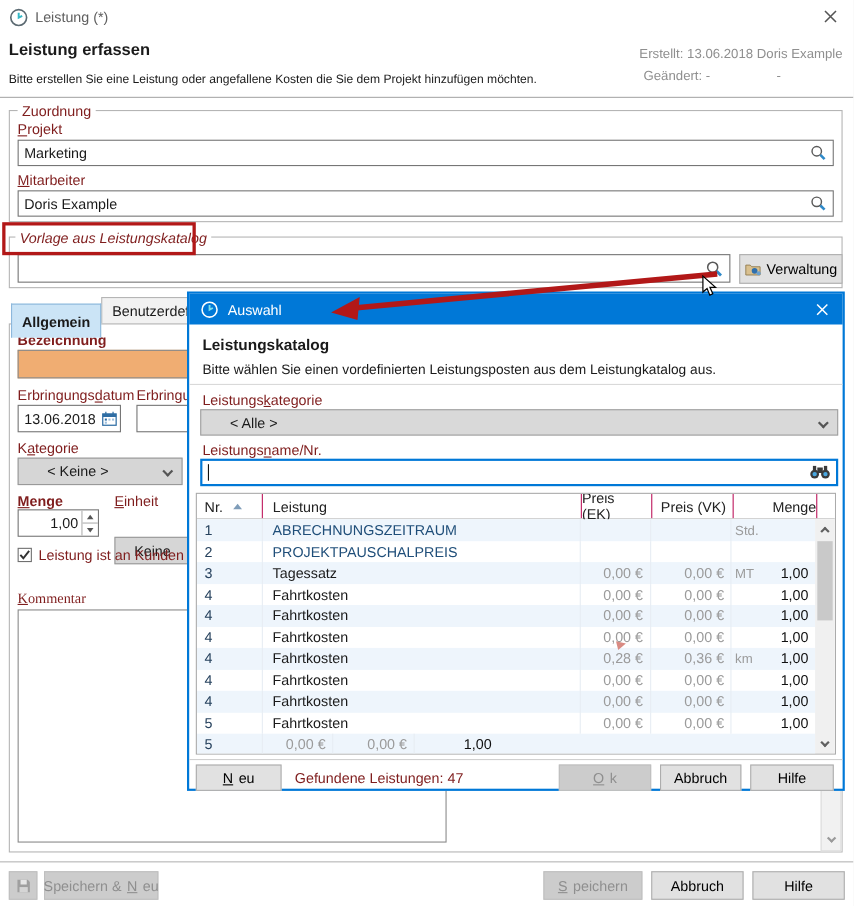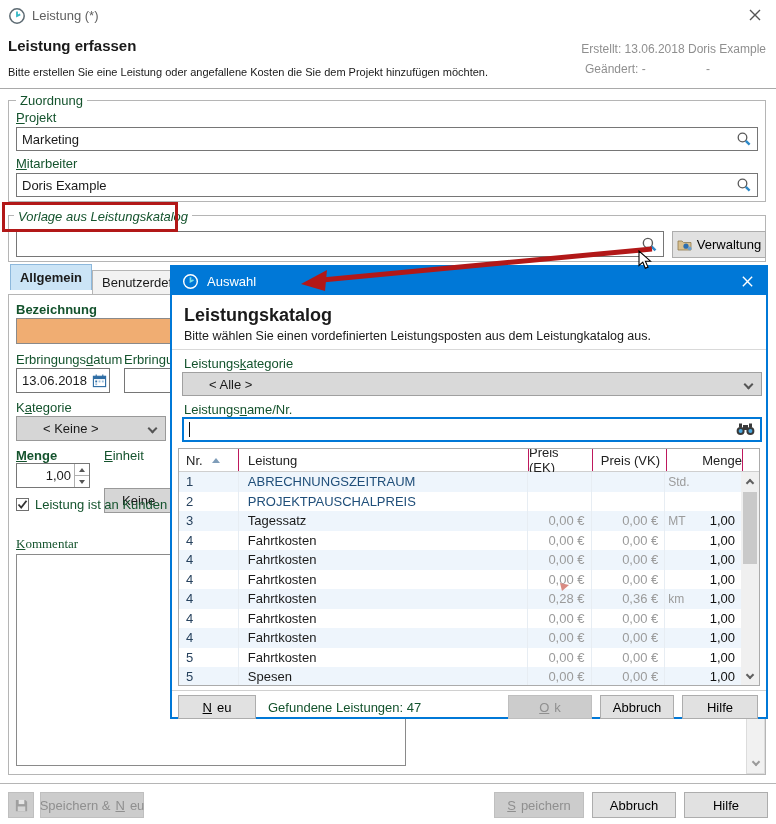--- a/index.html
+++ b/index.html
@@ -1,20 +1,20 @@
 <!DOCTYPE html>
 <html><head>
 <meta charset="utf-8">
 <style>
   html,body{margin:0;padding:0;background:#f5f5f5;}
   *{box-sizing:border-box;}
   .screen{position:relative;width:776px;height:824px;background:#fff;overflow:hidden;
           font-family:"Liberation Sans","DejaVu Sans",sans-serif;font-size:13px;color:#1a1a1a;}
   .abs{position:absolute;}
-  .lbl{font-size:13px;color:#14532d;white-space:nowrap;}
+  .lbl{font-size:13px;color:#7f1d1d;white-space:nowrap;}
   .gray{color:#8f8f8f;}
   .bold{font-weight:bold;}
   u{text-decoration:underline;}
   
   .input{display:flex;align-items:center;border:1px solid #767676;background:#fff;padding:0 5px;overflow:hidden;}
   .btn{display:flex;align-items:center;justify-content:center;gap:5px;background:#e1e1e1;border:1px solid #adadad;
        font-size:13px;color:#000;cursor:default;white-space:nowrap;}
   .btn.disabled{background:#cccccc;border-color:#bfbfbf;color:#8f8f8f;}
   .dd{display:flex;align-items:center;background:#d6d6d6;border:1px solid #999;padding:0 24px 0 26px;position:relative;overflow:hidden;}
   .dd .chev{position:absolute;right:9px;top:8px;}
@@ -119,21 +119,21 @@
     <span>
       <svg width="15" height="13" viewBox="0 0 15 13">
         <path d="M1 3 h4 l1.5 1.5 H14 V12 H1 Z" fill="#d9c08f" stroke="#8f7a4c" stroke-width="0.8"></path>
         <circle cx="9" cy="8.2" r="2.6" fill="#2f6fae"></circle>
         <circle cx="12.6" cy="10.4" r="1.9" fill="#6aa0cf"></circle>
       </svg>
     </span>
     <span>Verwaltung</span>
   </div>
 
-  <div class="tab sel" style="left:10px;top:264px;width:82px;height:26px;">
+  <div class="tab sel" style="left:10px;top:276px;width:82px;height:31px;">
     <span>Allgemein</span>
   </div>
   <div class="tab" style="left:92px;top:270px;width:150px;height:25px;justify-content:flex-start;padding-left:9px;">
     <span>Benutzerdefinier</span>
   </div>
 
   <div class="abs" style="left:8px;top:294px;width:758px;height:481px;border:1px solid #b5b5b5;background:#fff;"></div>
 
   <div class="abs lbl bold" style="left:16px;top:302px;">Bezeichnung</div>
   <div class="abs" style="left:16px;top:318px;width:340px;height:26px;background:#f0ad72;border:1px solid #8a8a8a;">
@@ -224,21 +224,21 @@
         </svg>
       </span>
       <span>Auswahl</span>
       <span style="margin-left:auto;margin-right:12px;">
         <svg width="13" height="13" viewBox="0 0 14 14">
             <path d="M2 2 L12 12 M12 2 L2 12" stroke="#fff" stroke-width="1.5"></path>
           </svg>
       </span>
     </div>
 
-    <div class="abs bold" style="left:12px;top:38px;font-size:18px;">Leistungskatalog</div>
+    <div class="abs bold" style="left:12px;top:38px;font-size:14px;">Leistungskatalog</div>
     <div class="abs" style="left:12px;top:62px;font-size:12.5px;">Bitte wählen Sie einen vordefinierten Leistungsposten aus dem Leistungkatalog aus.</div>
     <div class="hline" style="left:0;top:82px;width:594px;background:#d9d9d9;"></div>
 
     <div class="abs lbl" style="left:12px;top:89px;">Leistungs<u>k</u>ategorie</div>
     <div class="dd abs" style="left:10px;top:105px;width:580px;height:24px;background:#d9d9d9;border-color:#a0a0a0;">
       <span>&lt; Alle &gt;</span>
       <span class="chev"></span>
     </div>
 
     <div class="abs lbl" style="left:12px;top:135px;">Leistungs<u>n</u>ame/Nr.</div>
@@ -365,21 +365,20 @@
             <span class="c name">Fahrtkosten</span>
             <span class="c ek">0,00 €</span>
             <span class="c vk">0,00 €</span>
             <span class="c mg">
               <span class="unit"></span>
               <span class="val">1,00</span>
             </span>
           </div>
           <div class="trow alt">
             <span class="c nr">5</span>
-            <span class="c name">Spesen</span>
             <span class="c ek">0,00 €</span>
             <span class="c vk">0,00 €</span>
             <span class="c mg">
               <span class="unit"></span>
               <span class="val">1,00</span>
             </span>
           </div>
         </div>
 
       <div class="sbtrack" style="right:0;top:23px;width:18px;bottom:0;border:none;background:#f0f0f0;">

